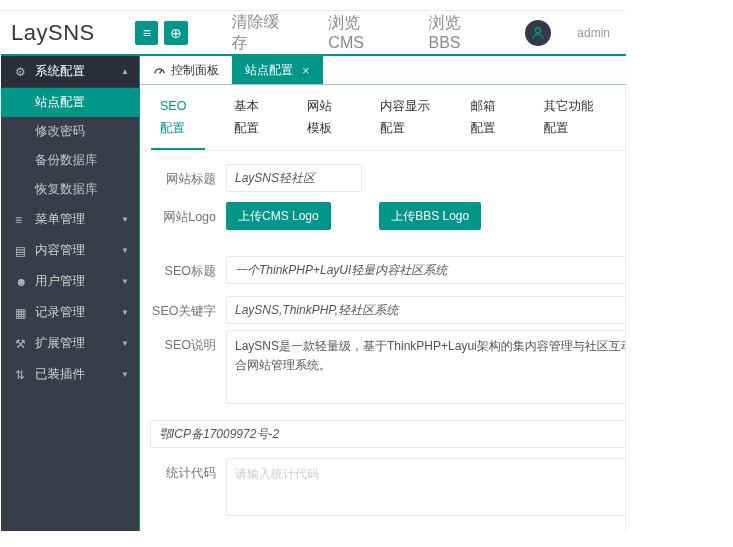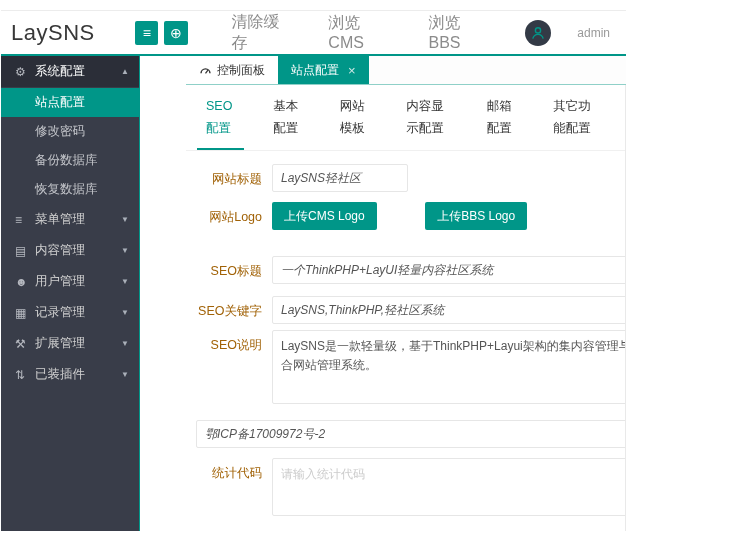--- a/index.html
+++ b/index.html
@@ -25,36 +25,36 @@
   .snav-item { height:31px; display:flex; align-items:center; padding:0 10px 0 14px; color:#d0d0d0; font-size:12.5px; cursor:pointer; }
   .snav-item .sicon { width:20px; font-size:12px; color:#b5b8bf; }
   .snav-item .scaret { margin-left:auto; font-size:8px; color:#aab0b9; }
   .snav-item.open { background:#2b2e38; color:#fff; }
   .snav-sub { }
   .snav-subitem { height:29px; display:flex; align-items:center; padding-left:34px; color:#c4c6cb; font-size:12.5px; cursor:pointer; }
   .snav-subitem.active { background:#009688; color:#fff; }
   .snav-gap { height:1px; }
 
   
-  .main { flex:1; display:flex; flex-direction:column; min-width:0;margin-left:46px; }
+  .main { flex:1; display:flex; flex-direction:column; min-width:0; }
   .tabstrip { height:29px; border-bottom:1px solid #8fd0c8; display:flex; background:#fdfdfd; flex:0 0 auto; }
   .ttab { display:flex; align-items:center; padding:0 13px; font-size:12px; color:#333; background:#fff; cursor:pointer; }
   .ttab .ticon { margin-right:5px; display:flex; }
   .ttab.active { background:#009688; color:#fff; }
   .ttab .tclose { margin-left:9px; color:#cfe9e6; font-size:13px; cursor:pointer; }
   .content { flex:1; background:#fff; border-right:1px solid #e9e9e9; overflow:hidden; }
 
   .formtabs { display:flex; padding:10px 0 0 11px; border-bottom:1px solid #f0f0f0; }
   .ftab { font-size:12.5px; color:#333; padding:0 9px 9px 9px; margin-right:20px; line-height:22px; cursor:pointer; }
   .ftab.active { color:#009688; border-bottom:2px solid #009688; }
 
   .form { padding-top:13px; }
   .frow { display:flex; align-items:flex-start; margin-top:12px; }
   .frow:first-child { margin-top:0; }
-  .flabel { width:76px; text-align:right; font-size:12.5px; color:#a16207; padding-top:7px; flex:0 0 auto; }
+  .flabel { width:76px; text-align:right; font-size:12.5px; color:#737373; padding-top:7px; flex:0 0 auto; }
   .fctl { margin-left:10px; }
   .inp { height:28px; border:1px solid #e6e6e6; border-radius:2px; padding:0 8px; font-size:12px; color:#555; font-family:"Liberation Sans","DejaVu Sans",sans-serif; outline:none; background:#fff;font-style:italic; }
   .inp.small { width:136px; }
   .inp.wide { width:480px; }
   .tarea { width:480px; border:1px solid #e6e6e6; border-radius:2px; padding:6px 8px; font-size:12px; color:#555; font-family:"Liberation Sans","DejaVu Sans",sans-serif; outline:none; resize:both; line-height:1.55; }
   .tarea.desc { height:74px; }
   .tarea.stats { height:58px; }
   .tarea::placeholder, .inp::placeholder { color:#ccc; }
   .btn-upload { height:28px; background:#009688; color:#fff; border:none; border-radius:2px; font-size:12px; padding:0 12px; cursor:pointer; font-family:"Liberation Sans","DejaVu Sans",sans-serif;text-align:right; }
   .btn-upload + .btn-upload { margin-left:44px; }

